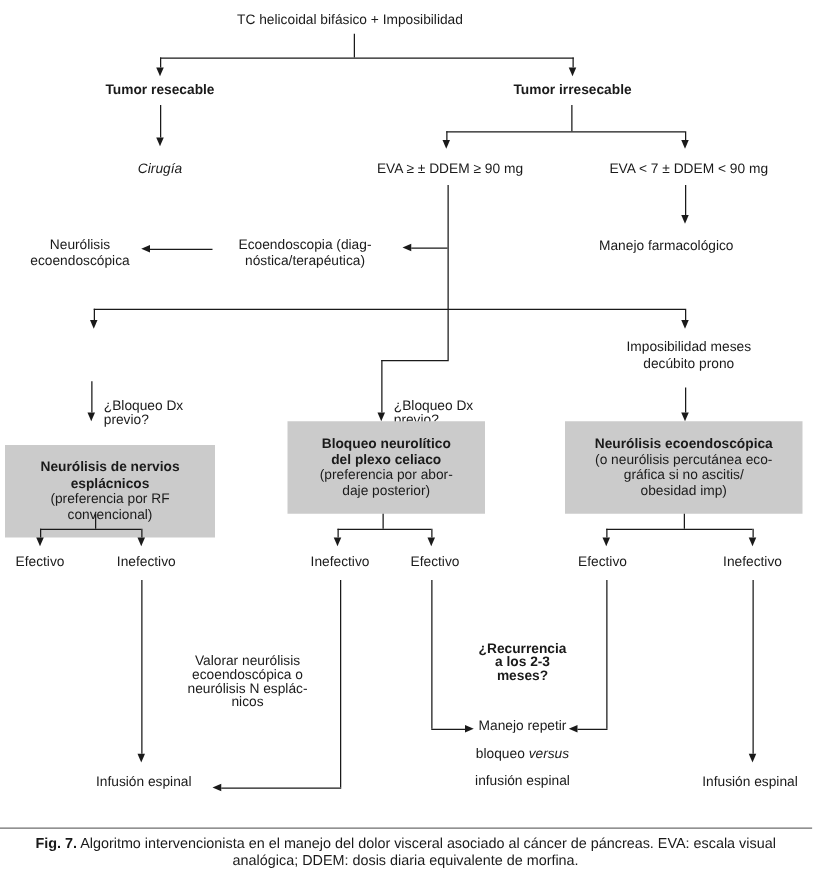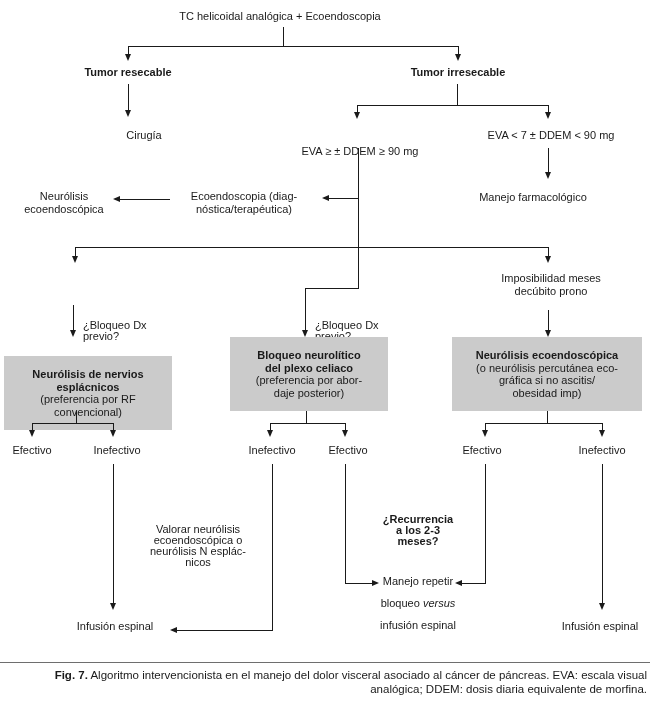--- a/index.html
+++ b/index.html
@@ -16,50 +16,50 @@
   .v{position:absolute;width:1px;background:#1a1a1a;}
   .h{position:absolute;height:1px;background:#1a1a1a;}
   .ad{position:absolute;width:0;height:0;border-left:3.5px solid transparent;
       border-right:3.5px solid transparent;border-top:7px solid #1a1a1a;}
   .al{position:absolute;width:0;height:0;border-top:3.5px solid transparent;
       border-bottom:3.5px solid transparent;border-right:7px solid #1a1a1a;}
   .ar{position:absolute;width:0;height:0;border-top:3.5px solid transparent;
       border-bottom:3.5px solid transparent;border-left:7px solid #1a1a1a;}
   .rule{position:absolute;left:0;width:650px;height:1px;background:#6e6e6e;}
   .caption{position:absolute;left:2px;top:668px;width:645px;font-size:11.5px;
-           line-height:14px;text-align:right;white-space:normal;}
+           line-height:14px;text-align:center;white-space:normal;}
   i{font-style:italic;}
 </style>
 </head>
 <body>
 
 <div id="fig">
 
-  <div class="lbl" style="left:160px;top:10px;width:240px;">TC helicoidal analógica + Ecoendoscopia</div>
+  <div class="lbl" style="left:160px;top:10px;width:240px;">TC helicoidal bifásico + Imposibilidad</div>
   <div class="v" style="left:283px;top:27px;height:19px;"></div>
   <div class="h" style="left:128px;top:46px;width:331px;"></div>
   <div class="v" style="left:128px;top:46px;height:8px;"></div>
   <div class="ad" style="left:124.5px;top:54px;"></div>
   <div class="v" style="left:458px;top:46px;height:8px;"></div>
   <div class="ad" style="left:454.5px;top:54px;"></div>
 
   <div class="lbl b" style="left:68px;top:66px;width:120px;">Tumor resecable</div>
   <div class="lbl b" style="left:398px;top:66px;width:120px;">Tumor irresecable</div>
 
   <div class="v" style="left:128px;top:84px;height:26px;"></div>
   <div class="ad" style="left:124.5px;top:110px;"></div>
-  <div class="lbl" style="left:104px;top:129px;width:80px;">Cirugía</div>
+  <div class="lbl" style="left:88px;top:129px;width:80px;font-style:italic;">Cirugía</div>
 
   <div class="v" style="left:457px;top:84px;height:21px;"></div>
   <div class="h" style="left:357px;top:105px;width:191px;"></div>
   <div class="v" style="left:357px;top:105px;height:7px;"></div>
   <div class="ad" style="left:353.5px;top:112px;"></div>
   <div class="v" style="left:548px;top:105px;height:7px;"></div>
   <div class="ad" style="left:544.5px;top:112px;"></div>
-  <div class="lbl" style="left:270px;top:129px;width:180px;margin-top:16px;">EVA ≥ ± DDEM ≥ 90 mg</div>
+  <div class="lbl" style="left:270px;top:129px;width:180px;">EVA ≥ ± DDEM ≥ 90 mg</div>
   <div class="lbl" style="left:461px;top:129px;width:180px;">EVA &lt; 7 ± DDEM &lt; 90 mg</div>
 
   <div class="v" style="left:548px;top:148px;height:24px;"></div>
   <div class="ad" style="left:544.5px;top:172px;"></div>
   <div class="lbl" style="left:443px;top:191px;width:180px;">Manejo farmacológico</div>
 
   <div class="v" style="left:358px;top:148px;height:140px;"></div>
 
   <div class="h" style="left:329px;top:198px;width:29px;"></div>
   <div class="al" style="left:322px;top:194.5px;"></div>

